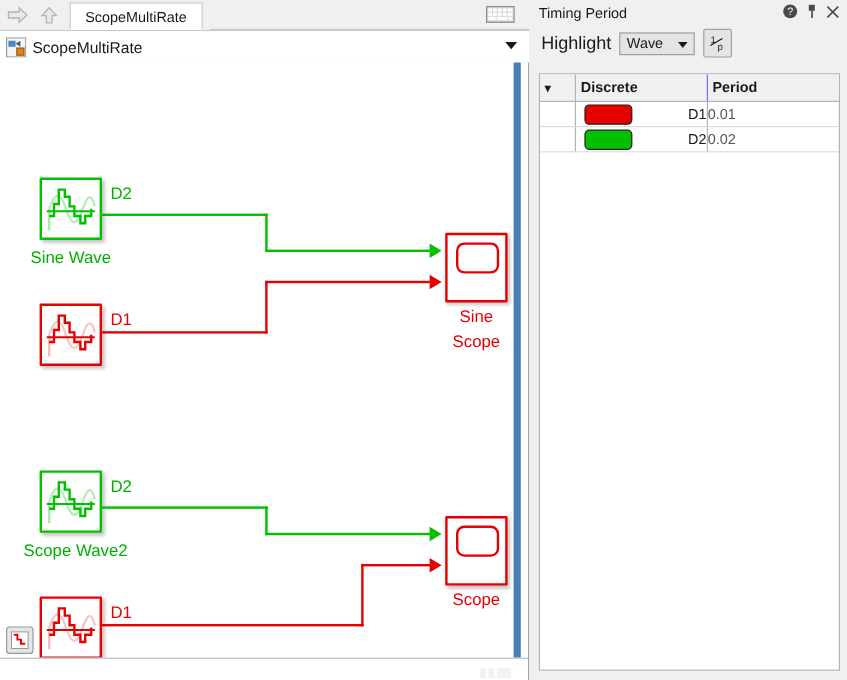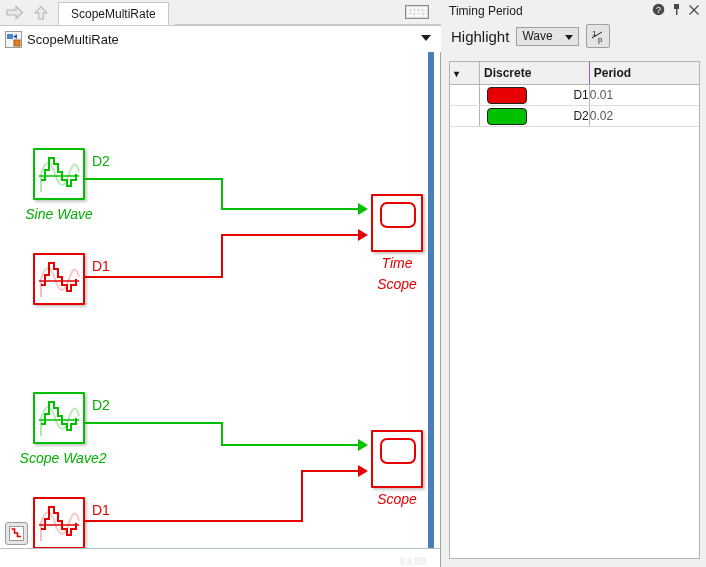--- a/index.html
+++ b/index.html
@@ -57,21 +57,21 @@
   .block{position:absolute;box-sizing:border-box;background:#fff;}
   .sineblk{width:52px;height:52px;border:2px solid;border-radius:1px;
     box-shadow:2px 2px 3px rgba(0,0,0,.22);}
   .sineblk.g{border-color:#00c000;}
   .sineblk.r{border-color:#e60000;}
   .scopeblk{width:52px;height:58px;border:2px solid #e60000;border-radius:1px;background:#fff;
     box-shadow:2px 2px 3px rgba(0,0,0,.22);}
   .scopeblk .screen{position:absolute;left:7px;top:6px;width:36px;height:26px;
     border:2px solid #e60000;border-radius:7px;box-sizing:border-box;}
 
-  .blabel{position:absolute;font-size:14px;white-space:nowrap;text-align:center;font-style:italic;}
+  .blabel{position:absolute;font-size:14px;white-space:nowrap;text-align:center;}
   .blabel.g{color:#00b000;}
   .blabel.r{color:#e60000;}
   .sig{position:absolute;font-size:14px;white-space:nowrap;}
   .sig.g{color:#00b000;}
   .sig.r{color:#e60000;}
 
   .wire{position:absolute;background:#e60000;}
   .wire.g{background:#00c000;}
   .arrow{position:absolute;width:0;height:0;border-top:6px solid transparent;
     border-bottom:6px solid transparent;border-left:10px solid #e60000;}
@@ -194,21 +194,21 @@
         <div class="arrow g" style="left:358px;top:151px;"></div>
 
         <div class="wire" style="left:85px;top:224px;width:138px;height:2px;"></div>
         <div class="wire" style="left:221px;top:182px;width:2px;height:44px;"></div>
         <div class="wire" style="left:221px;top:182px;width:140px;height:2px;"></div>
         <div class="arrow" style="left:358px;top:177px;"></div>
 
         <div class="block scopeblk" style="left:371px;top:142px;">
           <div class="screen"></div>
         </div>
-        <div class="blabel r" style="left:341px;top:203px;width:112px;">Time</div>
+        <div class="blabel r" style="left:341px;top:203px;width:112px;">Sine</div>
         <div class="blabel r" style="left:341px;top:224px;width:112px;">Scope</div>
 
         <div class="block sineblk g" style="left:33px;top:340px;">
           <svg width="48" height="48" viewBox="0 0 48 48">
             <polyline points="6,24 6,42" stroke="#aee8ae" stroke-width="2" fill="none"></polyline>
             <path d="M6 24 Q13 2 20 24 Q27 46 34 24 Q40 6 44 22" stroke="#b6edb6" stroke-width="2" fill="none"></path>
             <polyline points="6,30 10,30 10,20 14,20 14,8 19,8 19,14 23,14 23,22 27,22 27,30 32,30 32,36 36,36 36,30 41,30 41,24" stroke="#00c000" stroke-width="2" fill="none"></polyline>
             <line x1="4" y1="26" x2="44" y2="26" stroke="#00c000" stroke-width="1.6"></line>
           </svg>
         </div>

